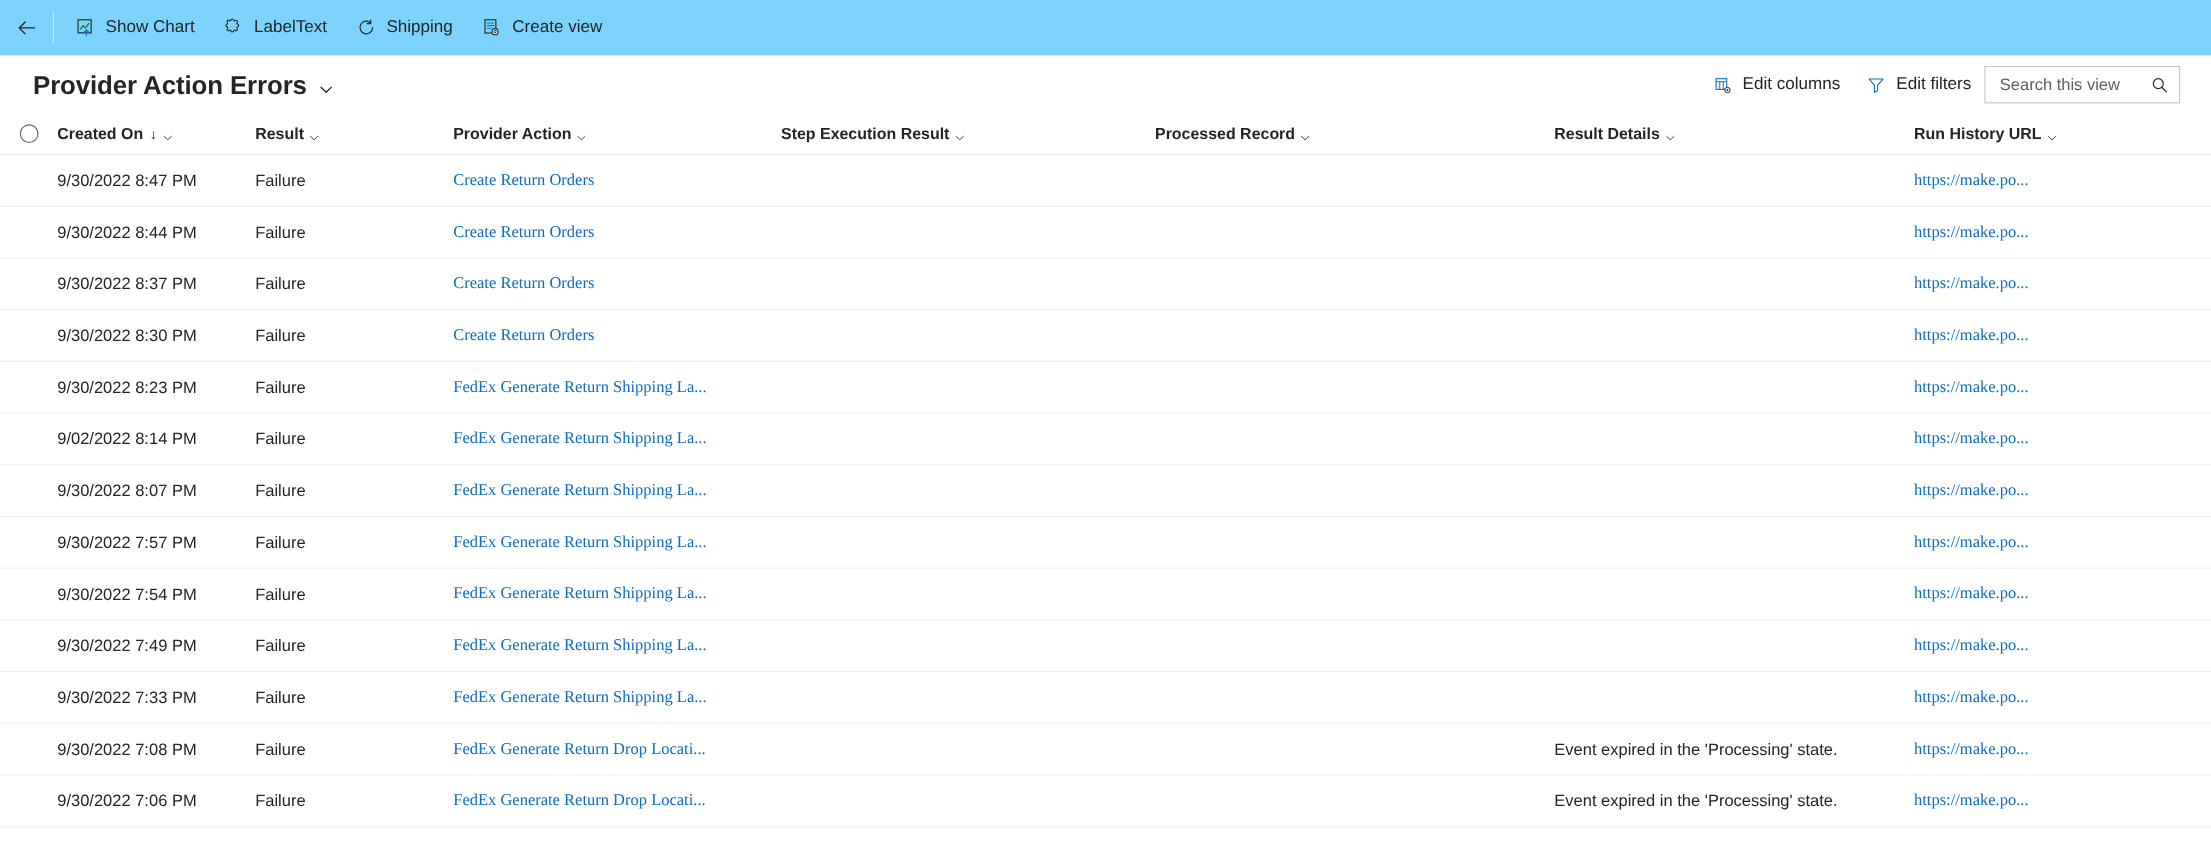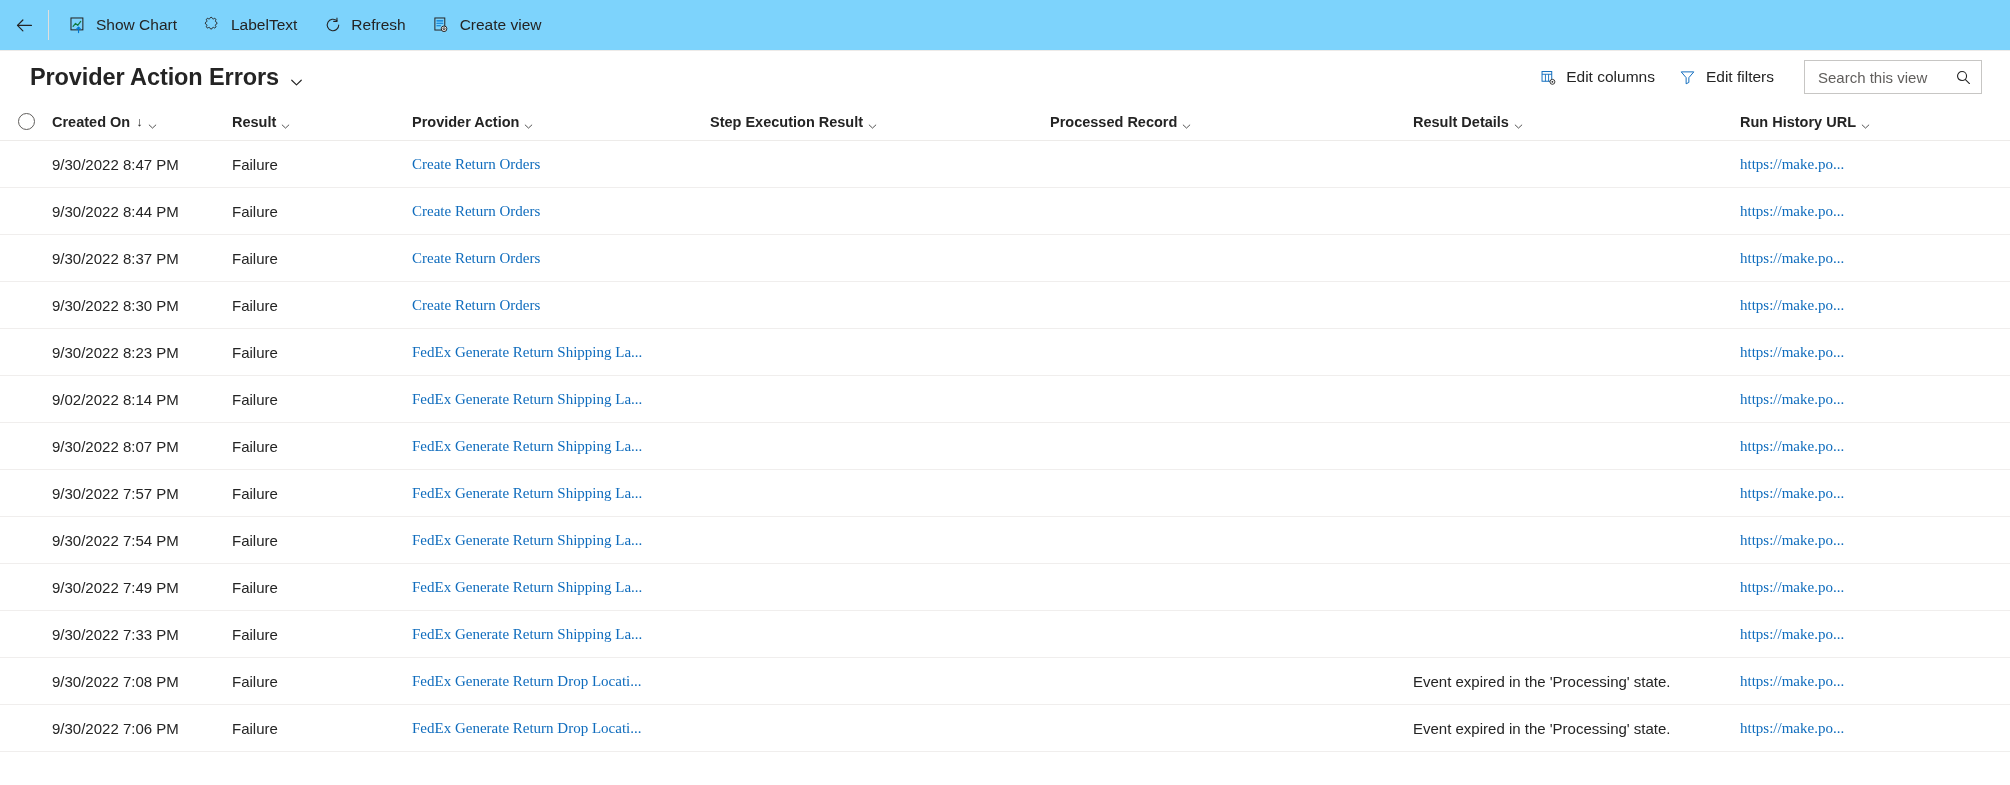--- a/index.html
+++ b/index.html
@@ -101,21 +101,20 @@
     white-space: nowrap;
   }
   .hdr-btn .glyph {
     display: flex;
     align-items: center;
     justify-content: center;
     width: 18px;
     height: 18px;
   }
   .search-box {
-    margin-left: 18px;
     width: 178px;
     height: 34px;
     border: 1px solid #c7c6c4;
     display: flex;
     align-items: center;
     padding: 0 9px 0 11px;
     background: #ffffff;
   }
   .search-box input {
     border: 0;
@@ -241,21 +240,21 @@
     <span>LabelText</span>
   </div>
 
   <div class="cmd-btn">
     <span class="glyph">
       <svg width="18" height="18" viewBox="0 0 20 20" fill="none">
         <path d="M16.4 10a6.4 6.4 0 1 1-2.1-4.8" stroke="#242424" stroke-width="1.2" fill="none" stroke-linecap="round"></path>
         <path d="M14.4 2.4v3.6h-3.6" stroke="#242424" stroke-width="1.2" fill="none" stroke-linecap="round" stroke-linejoin="round"></path>
       </svg>
     </span>
-    <span>Refresh</span>
+    <span>Shipping</span>
   </div>
 
   <div class="cmd-btn">
     <span class="glyph">
       <svg width="18" height="18" viewBox="0 0 20 20" fill="none">
         <rect x="3.2" y="2.2" width="11" height="13.4" stroke="#242424" stroke-width="1.1" fill="none"></rect>
         <path d="M5.4 5.4h6.6M5.4 8.1h6.6M5.4 10.8h4" stroke="#0078d4" stroke-width="1.15" stroke-linecap="round"></path>
         <circle cx="13.4" cy="14.2" r="3.1" stroke="#242424" stroke-width="1.1" fill="#fff"></circle>
         <circle cx="13.4" cy="14.2" r="1.2" stroke="#242424" stroke-width="1" fill="none"></circle>
       </svg>

